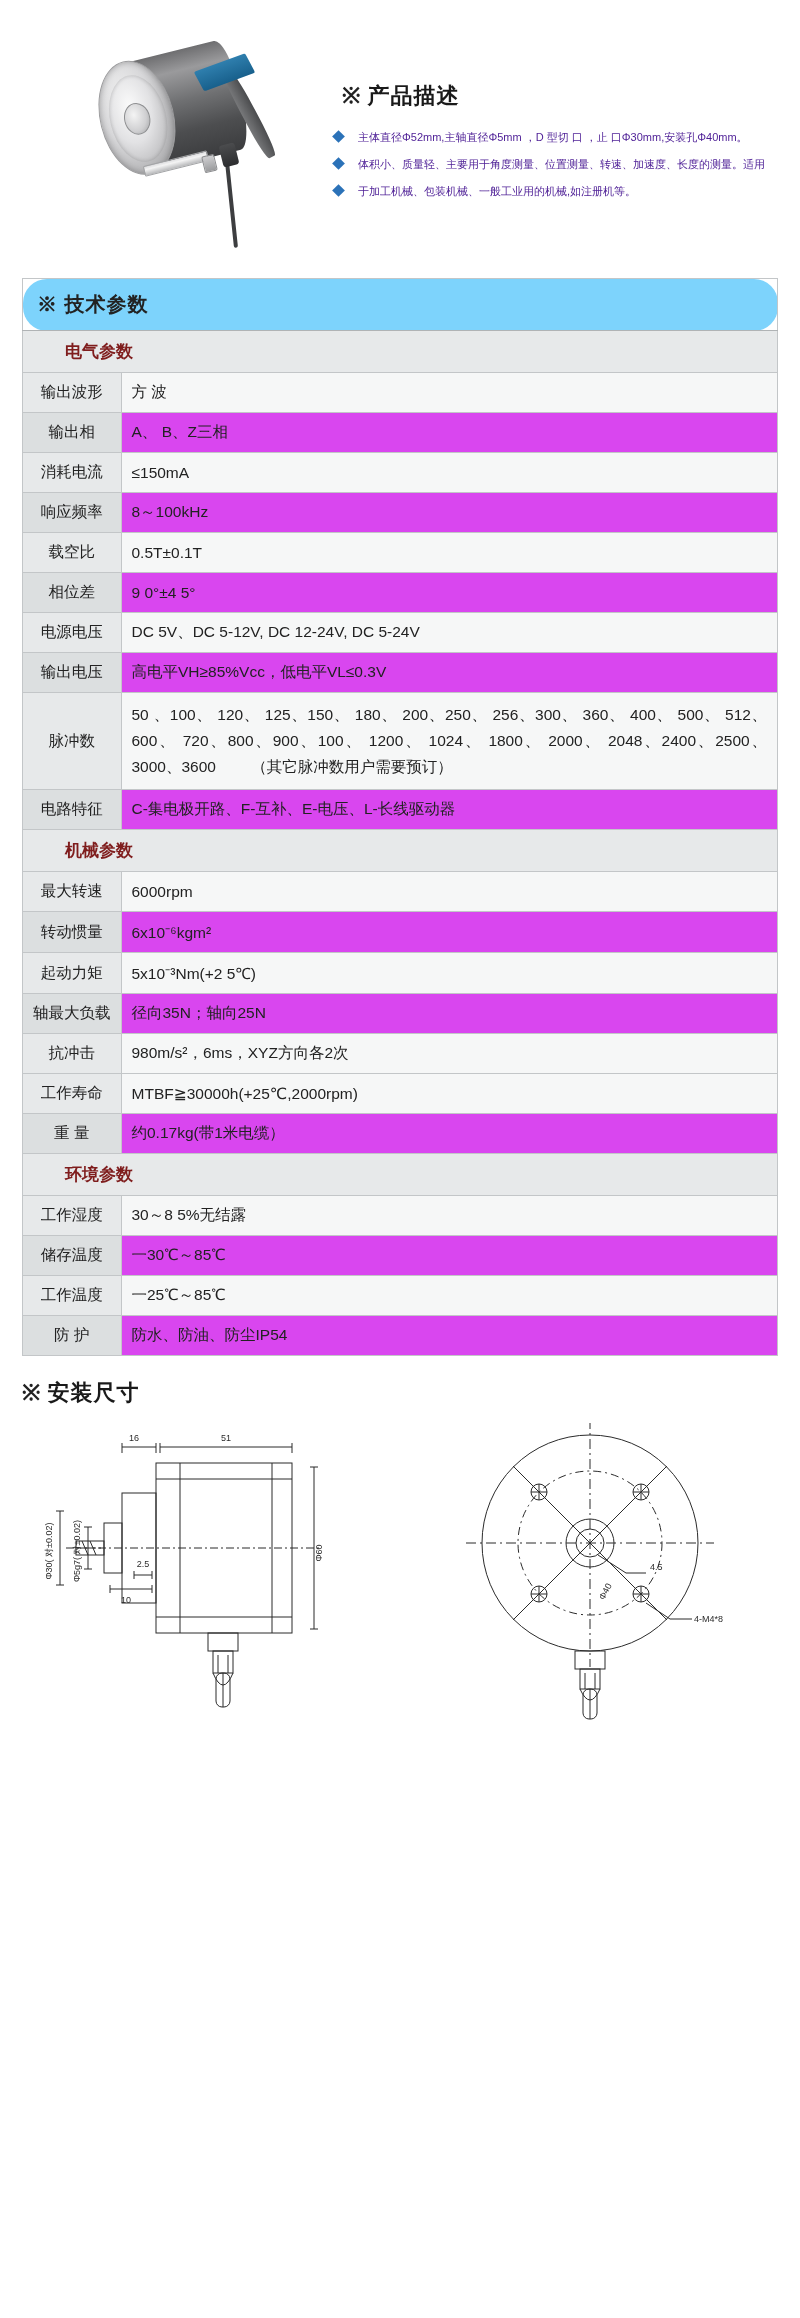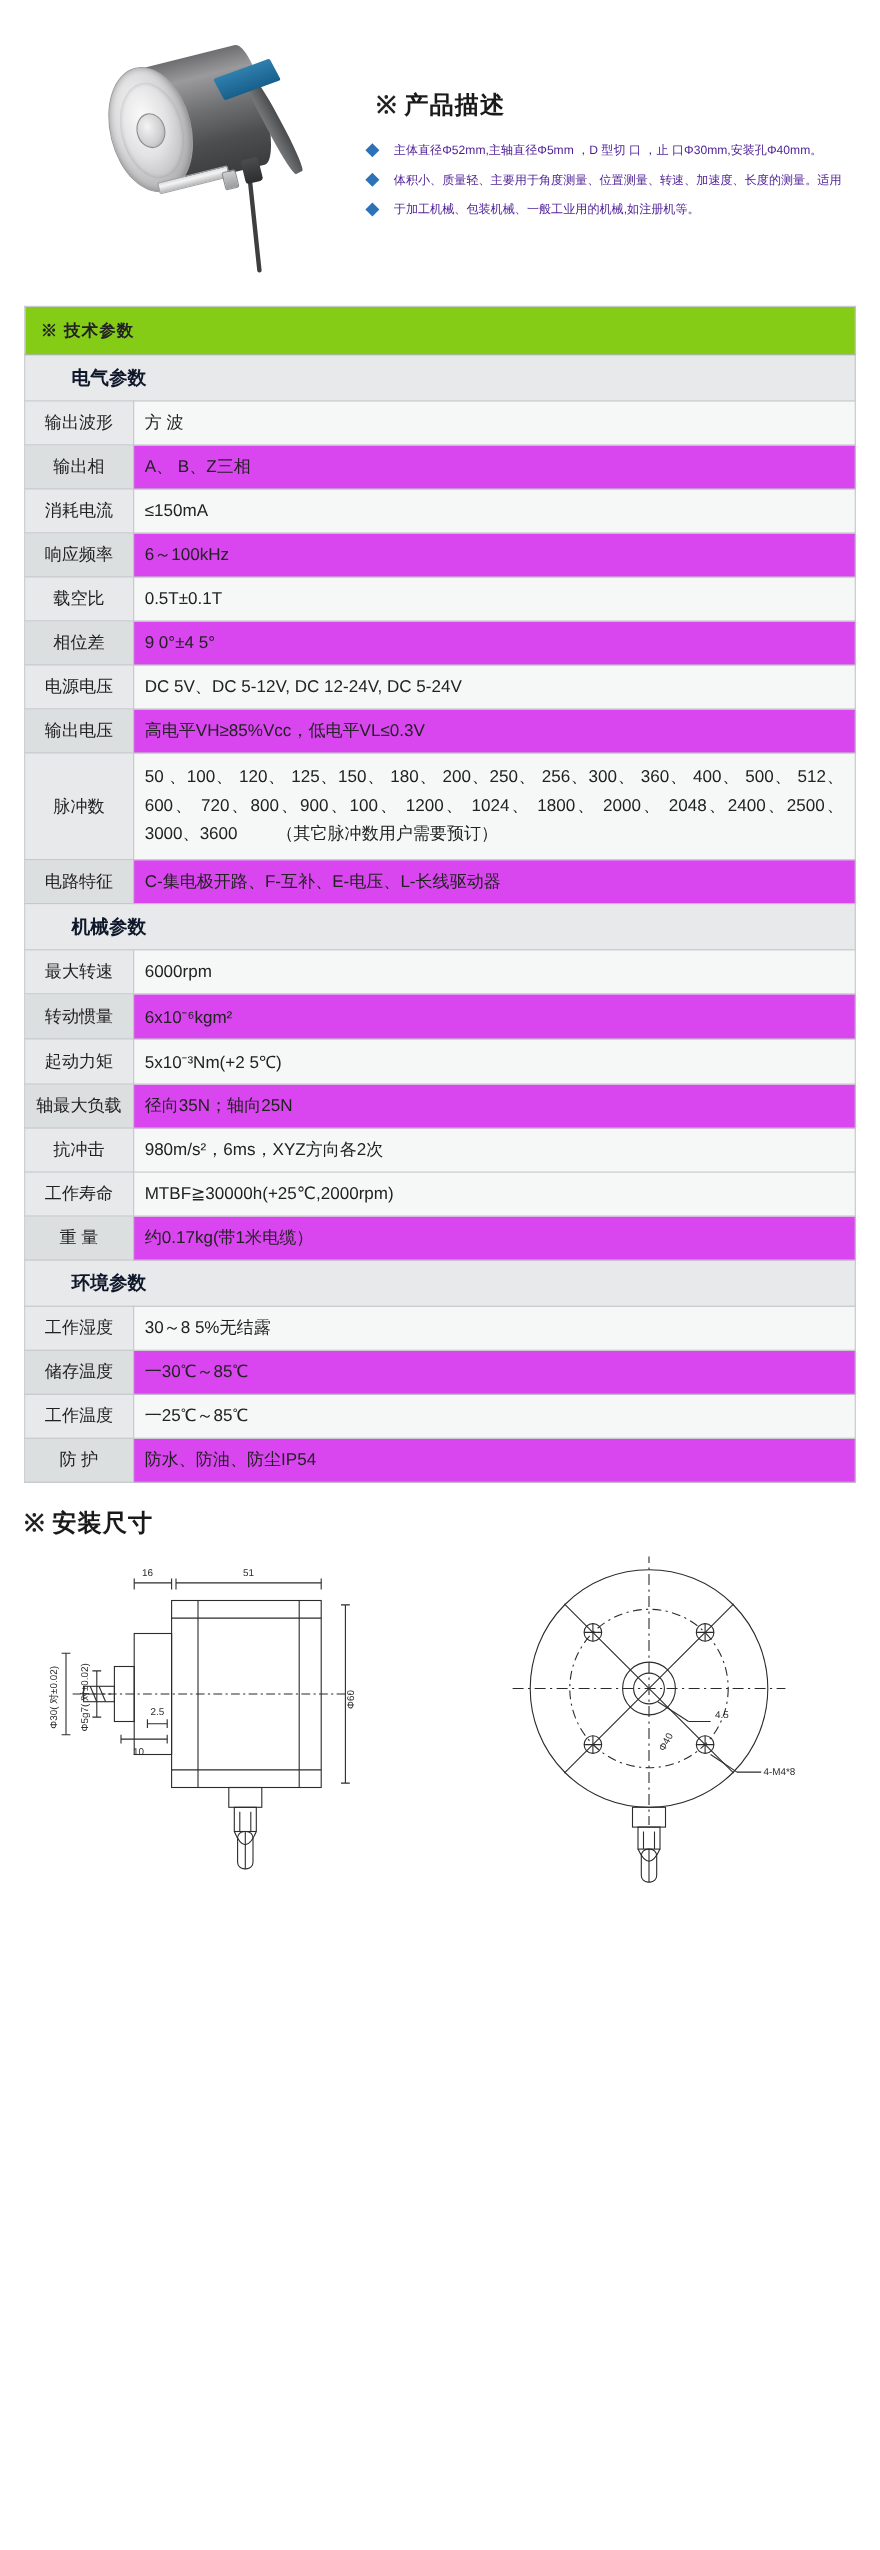--- a/index.html
+++ b/index.html
@@ -163,33 +163,34 @@
     border-collapse: collapse;
     font-size: 15.5px;
     border: 1px solid #b9bcbe;
   }
   table.spec td, table.spec th {
     border: 1px solid #c3c6c8;
     padding: 9px 10px;
     vertical-align: middle;
   }
   tr.head-row td {
-    background: #84cc16;
+    background: #7dd3fc;
     font-weight: bold;
-    font-size: 15px;
+    font-size: 20px;
     padding: 12px 14px;
     letter-spacing: 1px;
     border-bottom: 1px solid #b0b3b5;
+    border-radius: 24px;
   }
   tr.group-row td {
     background: #e7e9ea;
     font-weight: bold;
     font-size: 17px;
     padding-left: 42px;
-    color: #0f172a;
+    color: #7f1d1d;
   }
   td.k {
     width: 84px;
     background: #e7e9ea;
     text-align: center;
     font-size: 15.5px;
     white-space: nowrap;
   }
   td.v { background: #f6f7f7; }
   tr.alt td.k { background: #dcdfe0; }
@@ -266,21 +267,21 @@
         <tr class="alt">
           <td class="k">输出相</td>
           <td class="v">A、 B、Z三相</td>
         </tr>
         <tr>
           <td class="k">消耗电流</td>
           <td class="v">≤150mA</td>
         </tr>
         <tr class="alt">
           <td class="k">响应频率</td>
-          <td class="v">6～100kHz</td>
+          <td class="v">8～100kHz</td>
         </tr>
         <tr>
           <td class="k">载空比</td>
           <td class="v">0.5T±0.1T</td>
         </tr>
         <tr class="alt">
           <td class="k">相位差</td>
           <td class="v">9 0°±4 5°</td>
         </tr>
         <tr>

